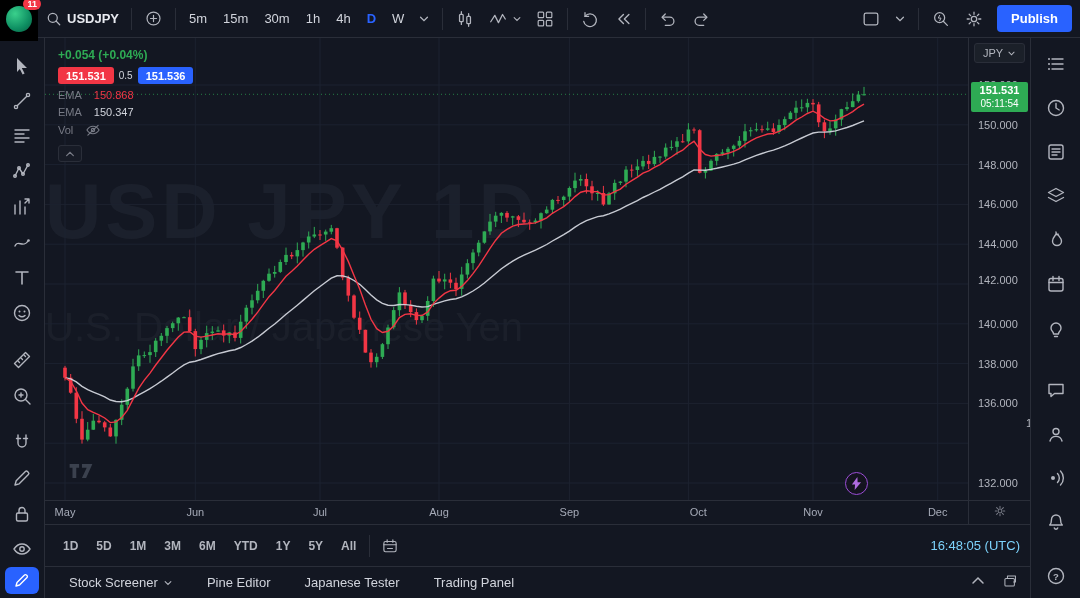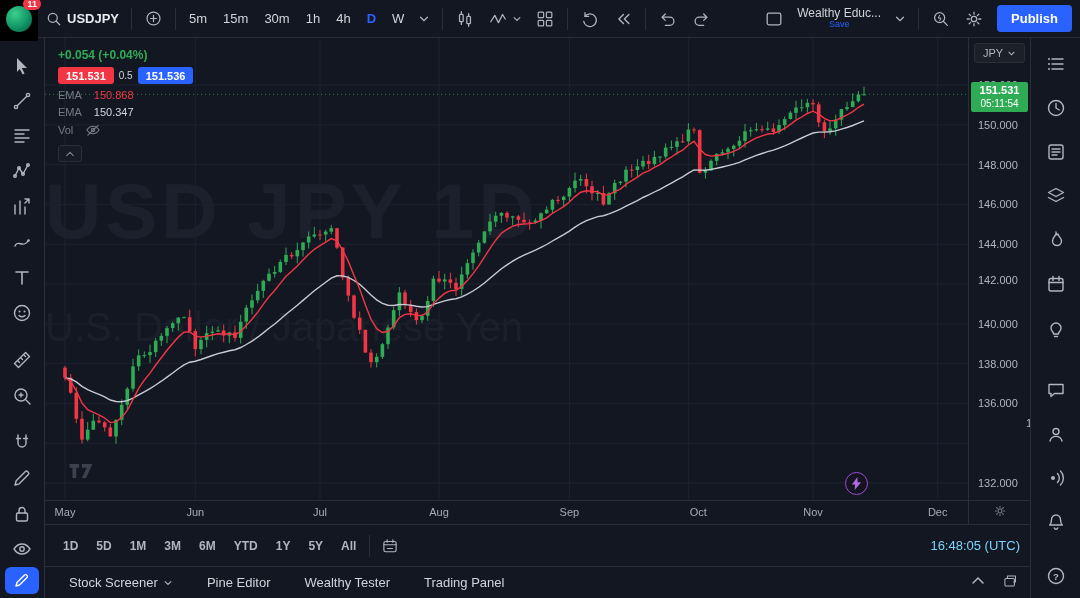--- a/index.html
+++ b/index.html
@@ -168,24 +168,20 @@
       <svg width="20" height="20" viewBox="0 0 22 22" fill="none" stroke="currentColor" stroke-width="1.4" stroke-linecap="round" stroke-linejoin="round">
           <path d="M17 9H9a4.5 4.5 0 100 9h5"></path>
           <path d="M14 5.5L17.5 9 14 12.5"></path>
         </svg>
     </button>
     <div class="spacer"></div>
     <button class="hbtn">
       <svg width="20" height="20" viewBox="0 0 22 22" fill="none" stroke="currentColor" stroke-width="1.4">
           <rect x="3.5" y="4.5" width="15" height="13" rx="2"></rect>
         </svg>
-    </button>
-    <button class="hbtn name-block">
-      <span class="lname">Wealthy Educ...</span>
-      <span class="lsave">Save</span>
     </button>
     <button class="hbtn">
       <svg width="12" height="12" viewBox="0 0 14 14" fill="none" stroke="currentColor" stroke-width="1.5" stroke-linecap="round">
           <path d="M3 5l4 4 4-4"></path>
         </svg>
     </button>
     <div class="vsep"></div>
     <button class="hbtn">
       <svg width="20" height="20" viewBox="0 0 22 22" fill="none" stroke="currentColor" stroke-width="1.4" stroke-linecap="round" stroke-linejoin="round">
           <circle cx="9.5" cy="9.5" r="5.5"></circle>
@@ -734,21 +730,21 @@
             <button class="ftab">
               <span>Stock Screener</span>
               <svg width="10" height="10" viewBox="0 0 14 14" fill="none" stroke="currentColor" stroke-width="1.5" stroke-linecap="round">
                 <path d="M3 5l4 4 4-4"></path>
               </svg>
             </button>
             <button class="ftab">
               <span>Pine Editor</span>
             </button>
             <button class="ftab">
-              <span>Wealthy Tester</span>
+              <span>Japanese Tester</span>
             </button>
             <button class="ftab">
               <span>Trading Panel</span>
             </button>
           </div>
         <div class="fright">
           <button>
             <svg width="16" height="16" viewBox="0 0 16 16" fill="none" stroke="currentColor" stroke-width="1.5" stroke-linecap="round">
                 <path d="M3 10l5-5 5 5"></path>
               </svg>

